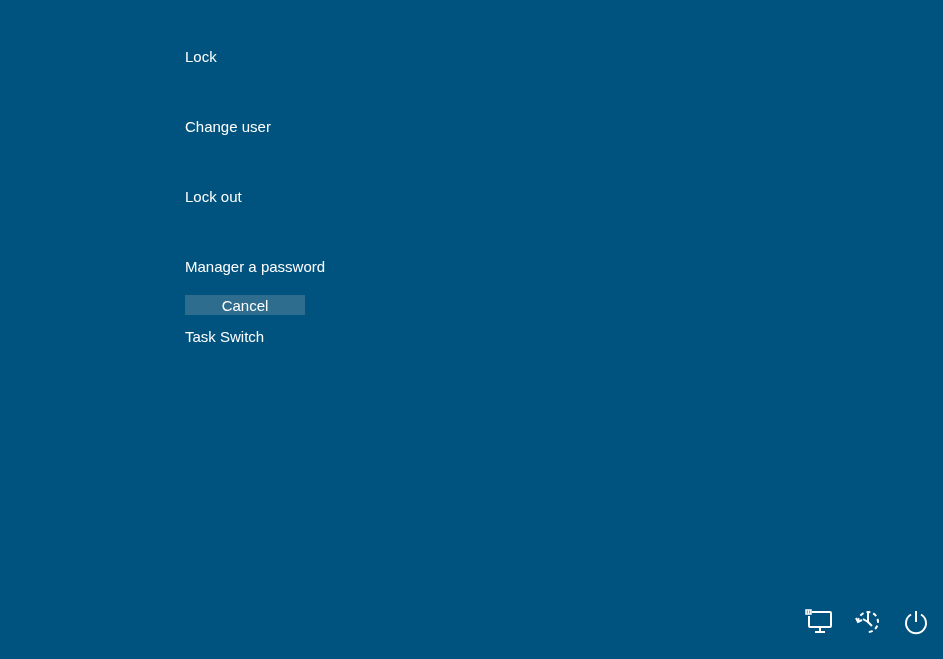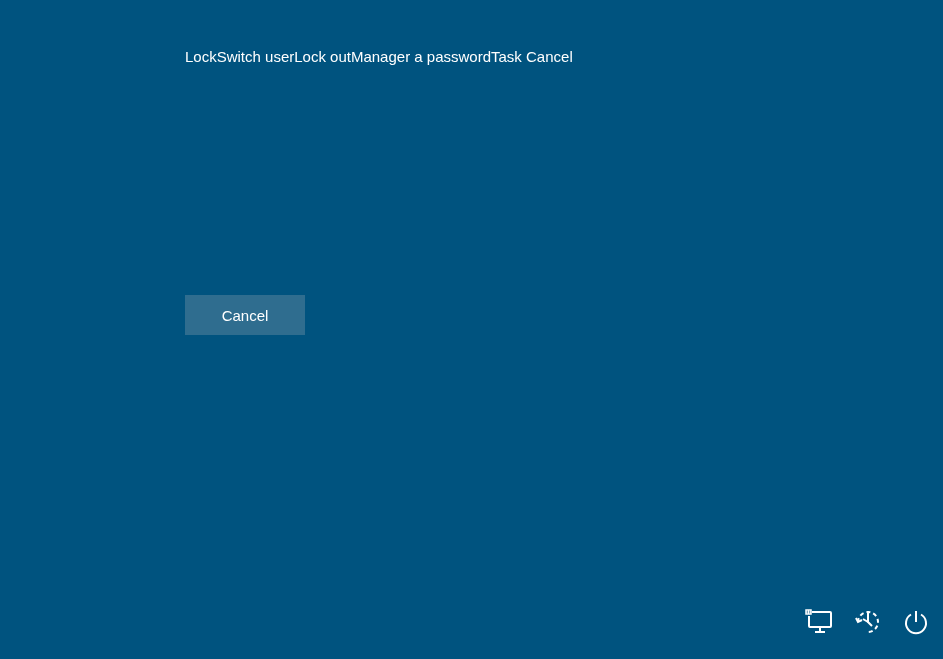--- a/index.html
+++ b/index.html
@@ -8,36 +8,37 @@
       background: #00537f;
       font-family: "Segoe UI", Arial, sans-serif;
       color: #ffffff;
       position: relative;
     }
     .menu {
       position: absolute;
       top: 48px;
       left: 185px;
       display: flex;
-      flex-direction: row;
+      flex-direction: column;
+      gap: 24px;
     }
     .menu-item {
       font-size: 15px;
       font-weight: 400;
       color: #ffffff;
       margin-bottom: 28px;
       cursor: pointer;
       line-height: 18px;
     }
     .cancel-button {
       position: absolute;
       top: 295px;
       left: 185px;
       width: 120px;
-      height: 40px;
+      height: 20px;
       background: #2f6d8f;
       color: #ffffff;
       border: none;
       font-size: 15px;
       font-family: inherit;
       cursor: pointer;
       display: flex;
       align-items: center;
       justify-content: center;
     }
@@ -58,24 +59,24 @@
       cursor: pointer;
       color: #ffffff;
     }
     .tray-icon svg { display: block; }
   </style>
 </head>
 <body>
 
 <div class="menu">
   <div class="menu-item">Lock</div>
-  <div class="menu-item">Switch user</div>
+  <div class="menu-item">Change user</div>
   <div class="menu-item">Lock out</div>
   <div class="menu-item">Manager a password</div>
-  <div class="menu-item">Task Cancel</div>
+  <div class="menu-item">Task Switch</div>
 </div>
 
 <button class="cancel-button">Cancel</button>
 
 <div class="tray">
   <div class="tray-icon">
     <svg width="30" height="26" viewBox="0 0 30 26" fill="none" stroke="#ffffff" stroke-width="2">
       <rect x="4" y="3" width="22" height="15" rx="1"></rect>
       <line x1="10" y1="23" x2="20" y2="23"></line>
       <line x1="15" y1="18" x2="15" y2="23"></line>

